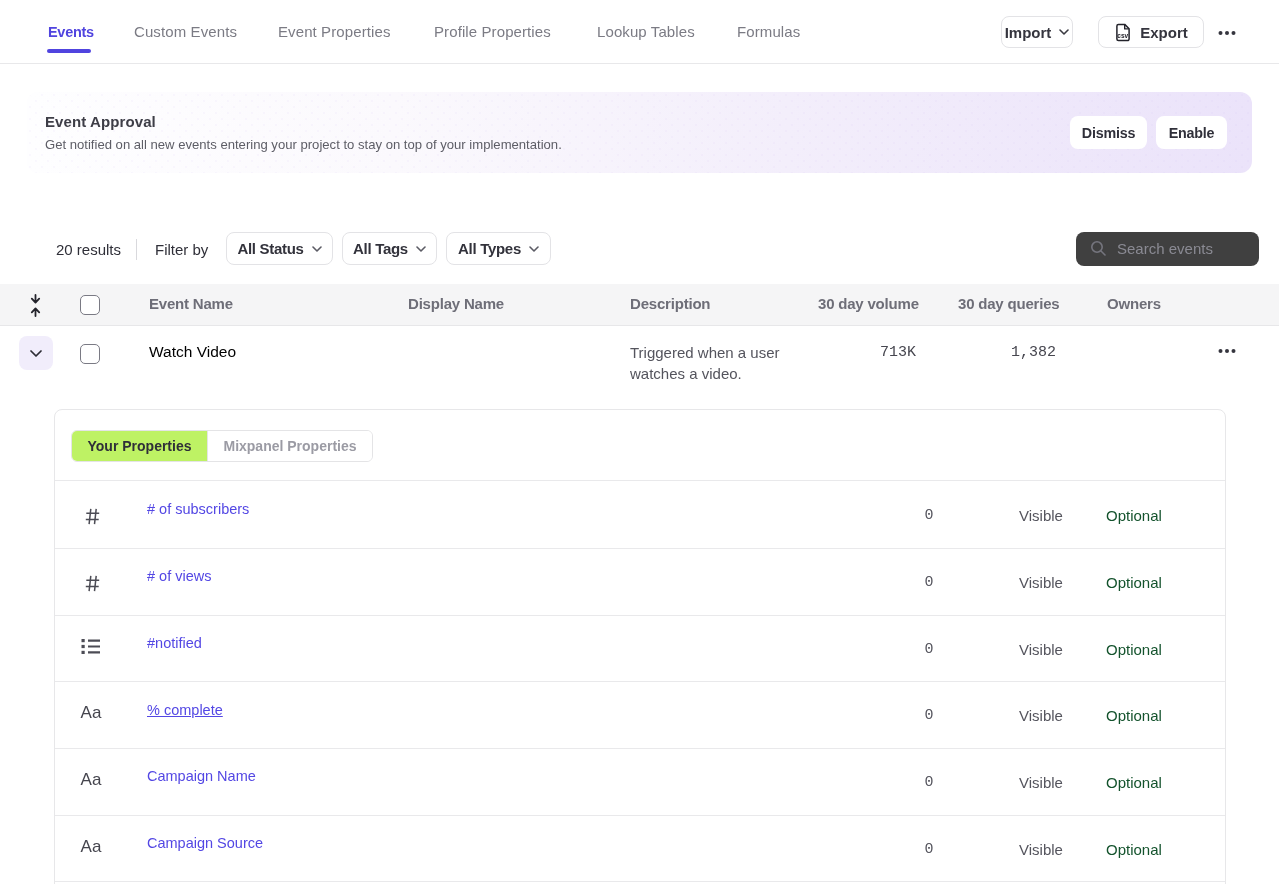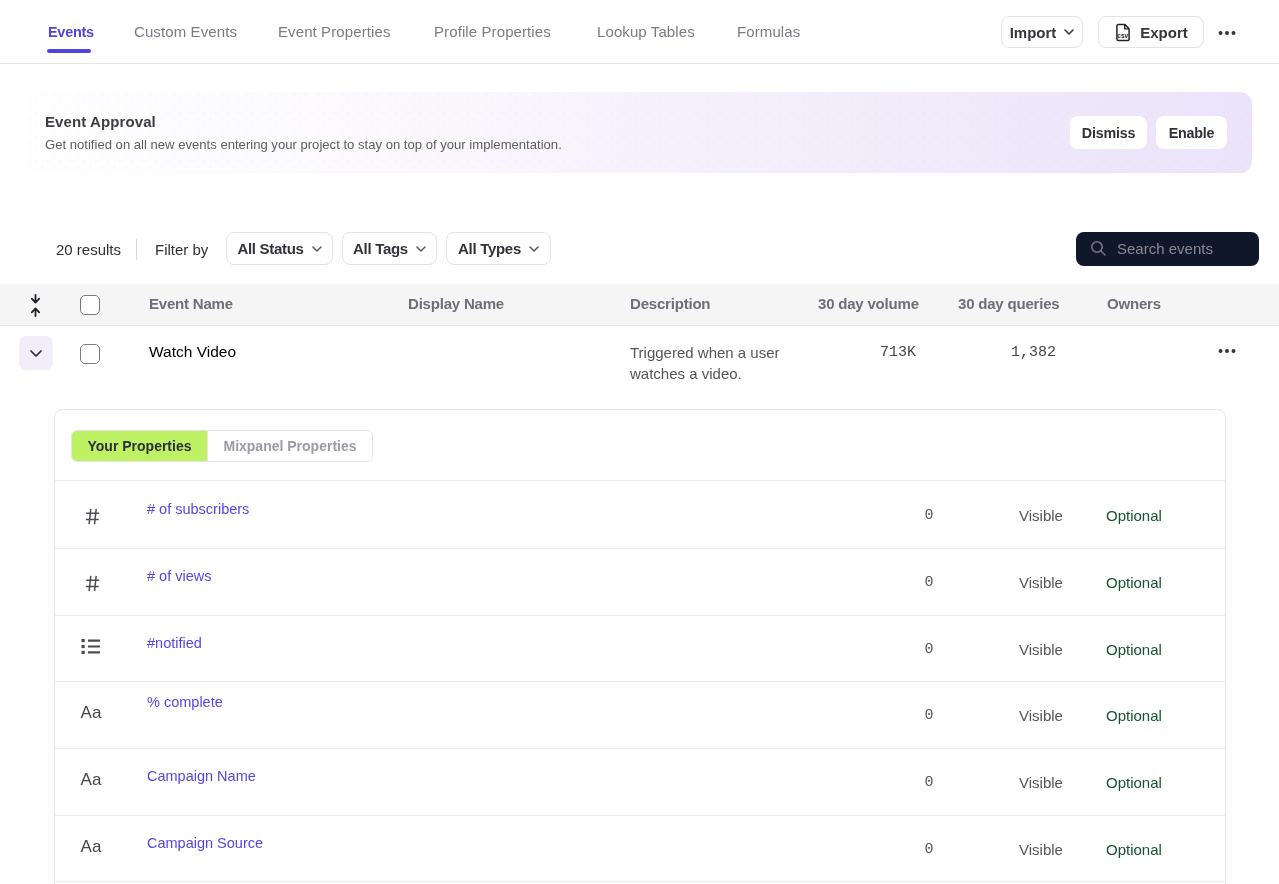--- a/index.html
+++ b/index.html
@@ -55,21 +55,21 @@
 
   <div id="nav">
     <span class="navtab active" style="left:48px;">Events</span>
     <span class="navtab" style="left:134px;">Custom Events</span>
     <span class="navtab" style="left:278px;">Event Properties</span>
     <span class="navtab" style="left:434px;">Profile Properties</span>
     <span class="navtab" style="left:597px;">Lookup Tables</span>
     <span class="navtab" style="left:737px;">Formulas</span>
     <div id="underline"></div>
 
-    <div class="btn" style="left:1001px; top:16px; width:82px; height:32px; gap:8px;">
+    <div class="btn" style="left:1001px; top:16px; width:72px; height:32px; gap:8px;">
       Import
       <svg class="chev" viewBox="0 0 10 6" fill="none">
           <path d="M1 1l4 4 4-4" stroke="#3a3a42" stroke-width="1.6" stroke-linecap="round" stroke-linejoin="round"></path>
         </svg>
     </div>
     <div class="btn" style="left:1098px; top:16px; width:106px; height:32px; gap:8px;">
       <svg width="18" height="19" viewBox="0 0 18 19" fill="none">
         <path d="M4.4 1.4 h6.3 l4.4 4.4 v10.3 a1.5 1.5 0 0 1 -1.5 1.5 h-9.2 a1.5 1.5 0 0 1 -1.5 -1.5 v-13.2 a1.5 1.5 0 0 1 1.5 -1.5 z" stroke="#23232b" stroke-width="1.5" stroke-linejoin="round"></path>
         <path d="M10.7 1.6 v4.3 h4.3" stroke="#23232b" stroke-width="1.4" stroke-linejoin="round"></path>
         <text x="3.3" y="14.8" font-family="Liberation Sans" font-size="6.5" font-weight="700" fill="#23232b">csv</text>
@@ -103,21 +103,21 @@
     <svg class="chev" viewBox="0 0 10 6" fill="none">
         <path d="M1 1l4 4 4-4" stroke="#5b5b64" stroke-width="1.6" stroke-linecap="round" stroke-linejoin="round"></path>
       </svg>
   </div>
   <div class="fbtn" style="left:446px; width:105px;">All Types
     <svg class="chev" viewBox="0 0 10 6" fill="none">
         <path d="M1 1l4 4 4-4" stroke="#5b5b64" stroke-width="1.6" stroke-linecap="round" stroke-linejoin="round"></path>
       </svg>
   </div>
 
-  <div class="abs" style="left:1076px; top:232px; width:183px; height:34px; background:#0f172a; border-radius:8px;">
+  <div class="abs" style="left:1076px; top:232px; width:183px; height:34px; background:#404040; border-radius:8px;">
     <svg class="abs" style="left:14px; top:8px;" width="17" height="17" viewBox="0 0 17 17" fill="none">
         <circle cx="7" cy="7" r="5.2" stroke="#75757e" stroke-width="1.6"></circle>
         <path d="M11 11l4 4" stroke="#75757e" stroke-width="1.6" stroke-linecap="round"></path>
       </svg>
     <span class="abs" style="left:41px; top:8px; font-size:15px; color:#8a8a93;">Search events</span>
   </div>
 
   <div id="thead">
     <svg class="abs" style="left:27px; top:10px;" width="17" height="23" viewBox="0 0 17 23" fill="none">
       <path d="M8.5 1v7M4.8 4.7l3.7 3.8 3.7-3.8" stroke="#23232b" stroke-width="1.8" stroke-linecap="round" stroke-linejoin="round"></path>
@@ -180,21 +180,21 @@
         <rect x="0.5" y="12.8" width="3.2" height="3.2" fill="#4c4c55"></rect>
         <path d="M7 2.6h12M7 8.5h12M7 14.4h12" stroke="#4c4c55" stroke-width="2.1"></path>
       </svg>
       <span class="plabel" style="top:19px;">#notified</span>
       <span class="pzero mono" style="top:25px;">0</span>
       <span class="pvis" style="top:25px;">Visible</span>
       <span class="popt" style="top:25px;">Optional</span>
     </div>
     <div class="prow" style="top:272.4px; height:66.7px;">
       <span class="picon" style="top:21px; font-size:17px; font-weight:400; color:#45454e;">Aa</span>
-      <span class="plabel" style="top:12px;">% complete</span>
+      <span class="plabel" style="top:20px;text-decoration:underline;">% complete</span>
       <span class="pzero mono" style="top:25px;">0</span>
       <span class="pvis" style="top:25px;">Visible</span>
       <span class="popt" style="top:25px;">Optional</span>
     </div>
     <div class="prow" style="top:339.1px; height:66.7px;">
       <span class="picon" style="top:21px; font-size:17px; font-weight:400; color:#45454e;">Aa</span>
       <span class="plabel" style="top:19px;">Campaign Name</span>
       <span class="pzero mono" style="top:25px;">0</span>
       <span class="pvis" style="top:25px;">Visible</span>
       <span class="popt" style="top:25px;">Optional</span>

